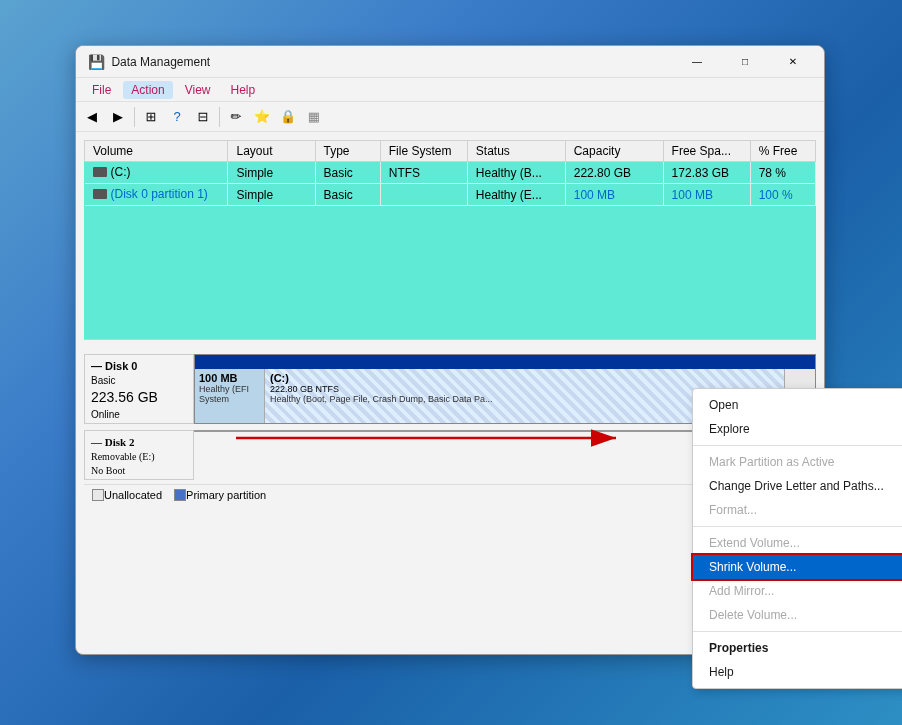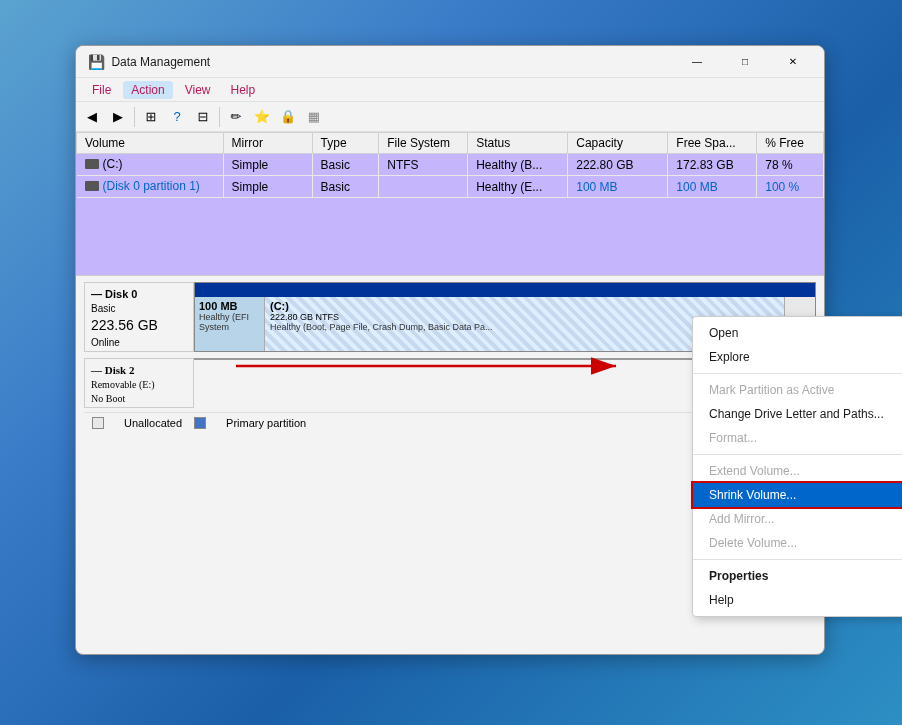--- a/index.html
+++ b/index.html
@@ -108,24 +108,24 @@
     }
     .toolbar-separator {
       width: 1px;
       height: 20px;
       background: #ccc;
       margin: 0 2px;
     }
 
     
     .table-area {
-      background: #c4b5fd;
-      margin: 0;
+      background: #5eead4;
+      margin: 8px;
       border-bottom: 1px solid #ccc;
-      height: 144px;
+      height: 200px;
       overflow: hidden;
     }
     .table {
       width: 100%;
       border-collapse: collapse;
       font-size: 12px;
     }
     .table th {
       background: #f0f0f0;
       border: 1px solid #d0d0d0;
@@ -181,21 +181,21 @@
       align-items: center;
       gap: 12px;
       padding: 4px 8px;
       font-size: 11px;
       background: #f3f3f3;
       border-top: 1px solid #ddd;
     }
     .legend-item {
       display: flex;
       align-items: center;
-      gap: 20px;
+      gap: 0;
     }
     .legend-box {
       width: 12px;
       height: 12px;
       border: 1px solid #888;
     }
     .legend-box.unalloc { background: #e8e8e8; }
     .legend-box.primary { background: #4472c4; }
 
     
@@ -274,21 +274,21 @@
     <button class="toolbar-btn">⭐</button>
     <button class="toolbar-btn">🔒</button>
     <button class="toolbar-btn" style="color:#888;">▦</button>
   </div>
 
   <div class="table-area">
     <table class="table">
       <thead>
         <tr>
           <th class="col-volume">Volume</th>
-          <th class="col-layout">Mirror</th>
+          <th class="col-layout">Layout</th>
           <th class="col-type">Type</th>
           <th class="col-fs">File System</th>
           <th class="col-status">Status</th>
           <th class="col-capacity">Capacity</th>
           <th class="col-free">Free Spa...</th>
           <th class="col-pct">% Free</th>
         </tr>
       </thead>
       <tbody>
         <tr>

